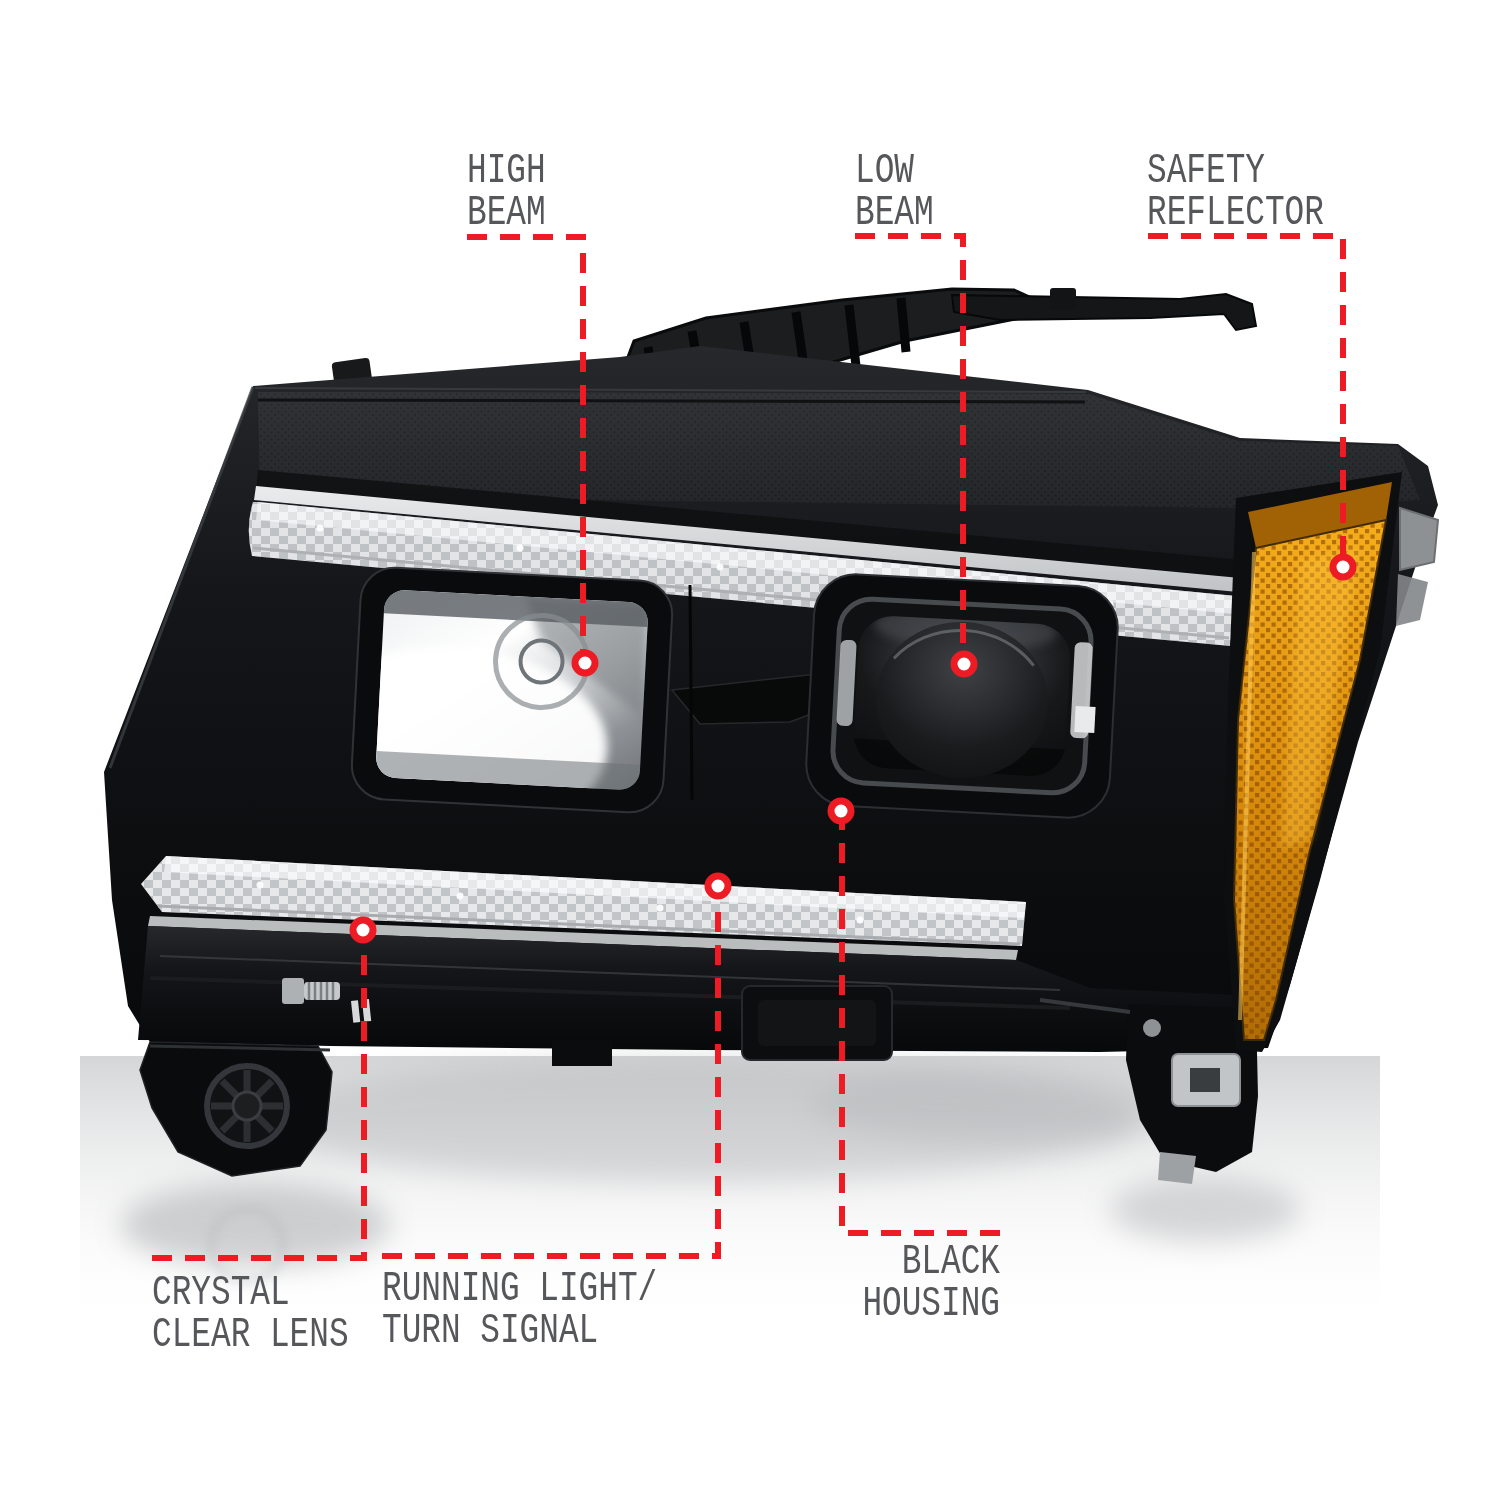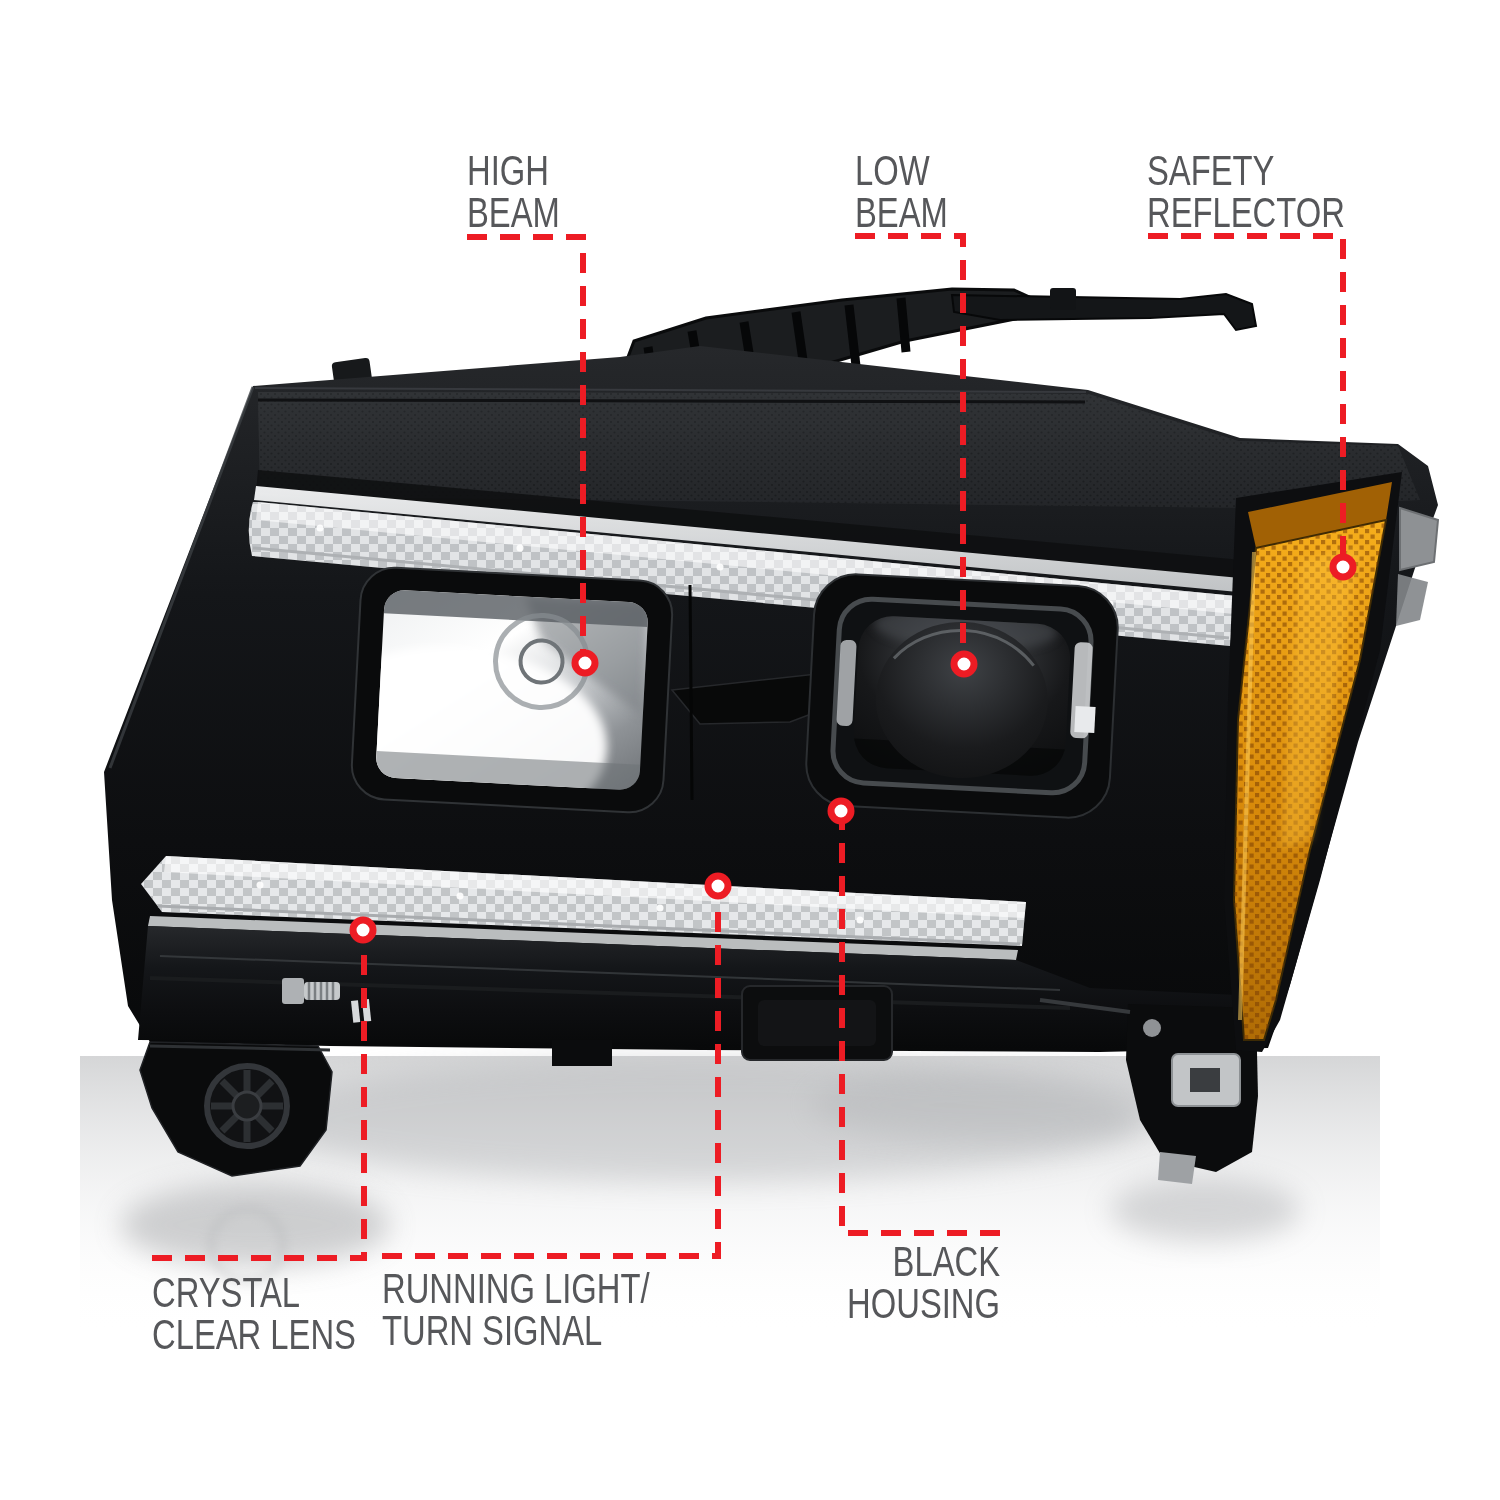--- a/index.html
+++ b/index.html
@@ -1,18 +1,18 @@
 <!DOCTYPE html>
 <html><head>
 <meta charset="utf-8">
 <style>
   html,body{margin:0;padding:0;background:#ffffff;}
   .stage{
     position:relative;width:1476px;height:1500px;overflow:hidden;
-    background:#ffffff;font-family:Liberation Sans, sans-serif;
+    background:#ffffff;font-family:Liberation Mono, monospace;
   }
   .art,.overlay{position:absolute;left:0;top:0;}
   .callout-label{
     position:absolute;
     font-size:42px;line-height:42px;font-weight:400;
     color:#56575a;letter-spacing:0px;white-space:nowrap;
     transform:scaleX(0.78);transform-origin:0 0;
   }
   .callout-label.align-right{
     text-align:right;transform-origin:100% 0;

